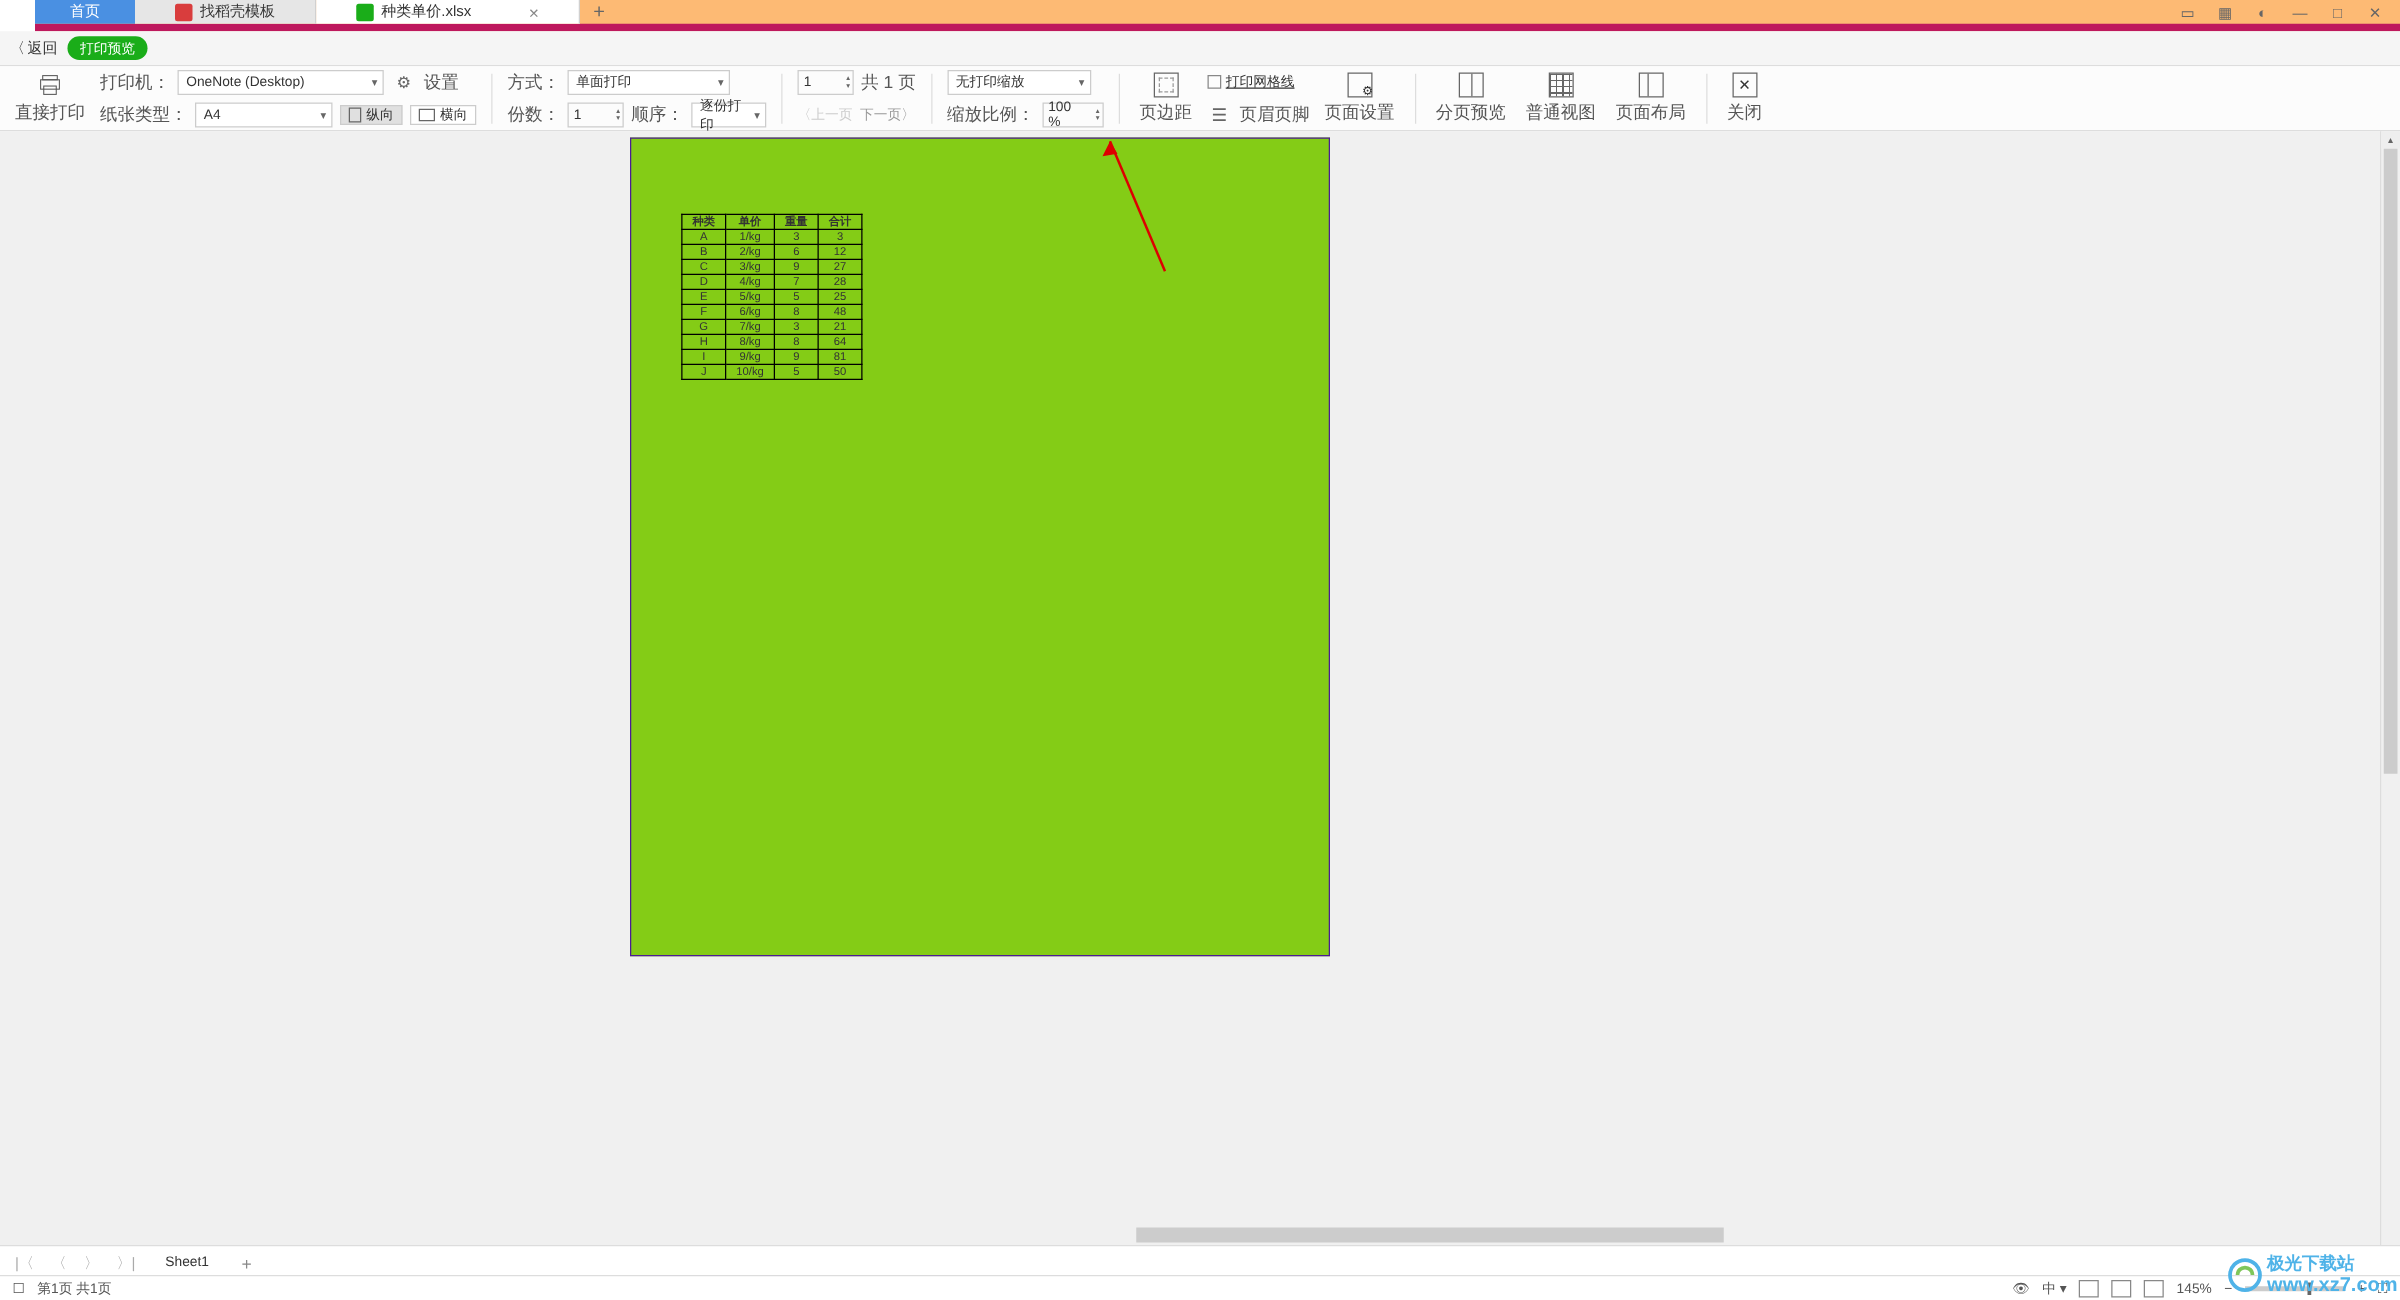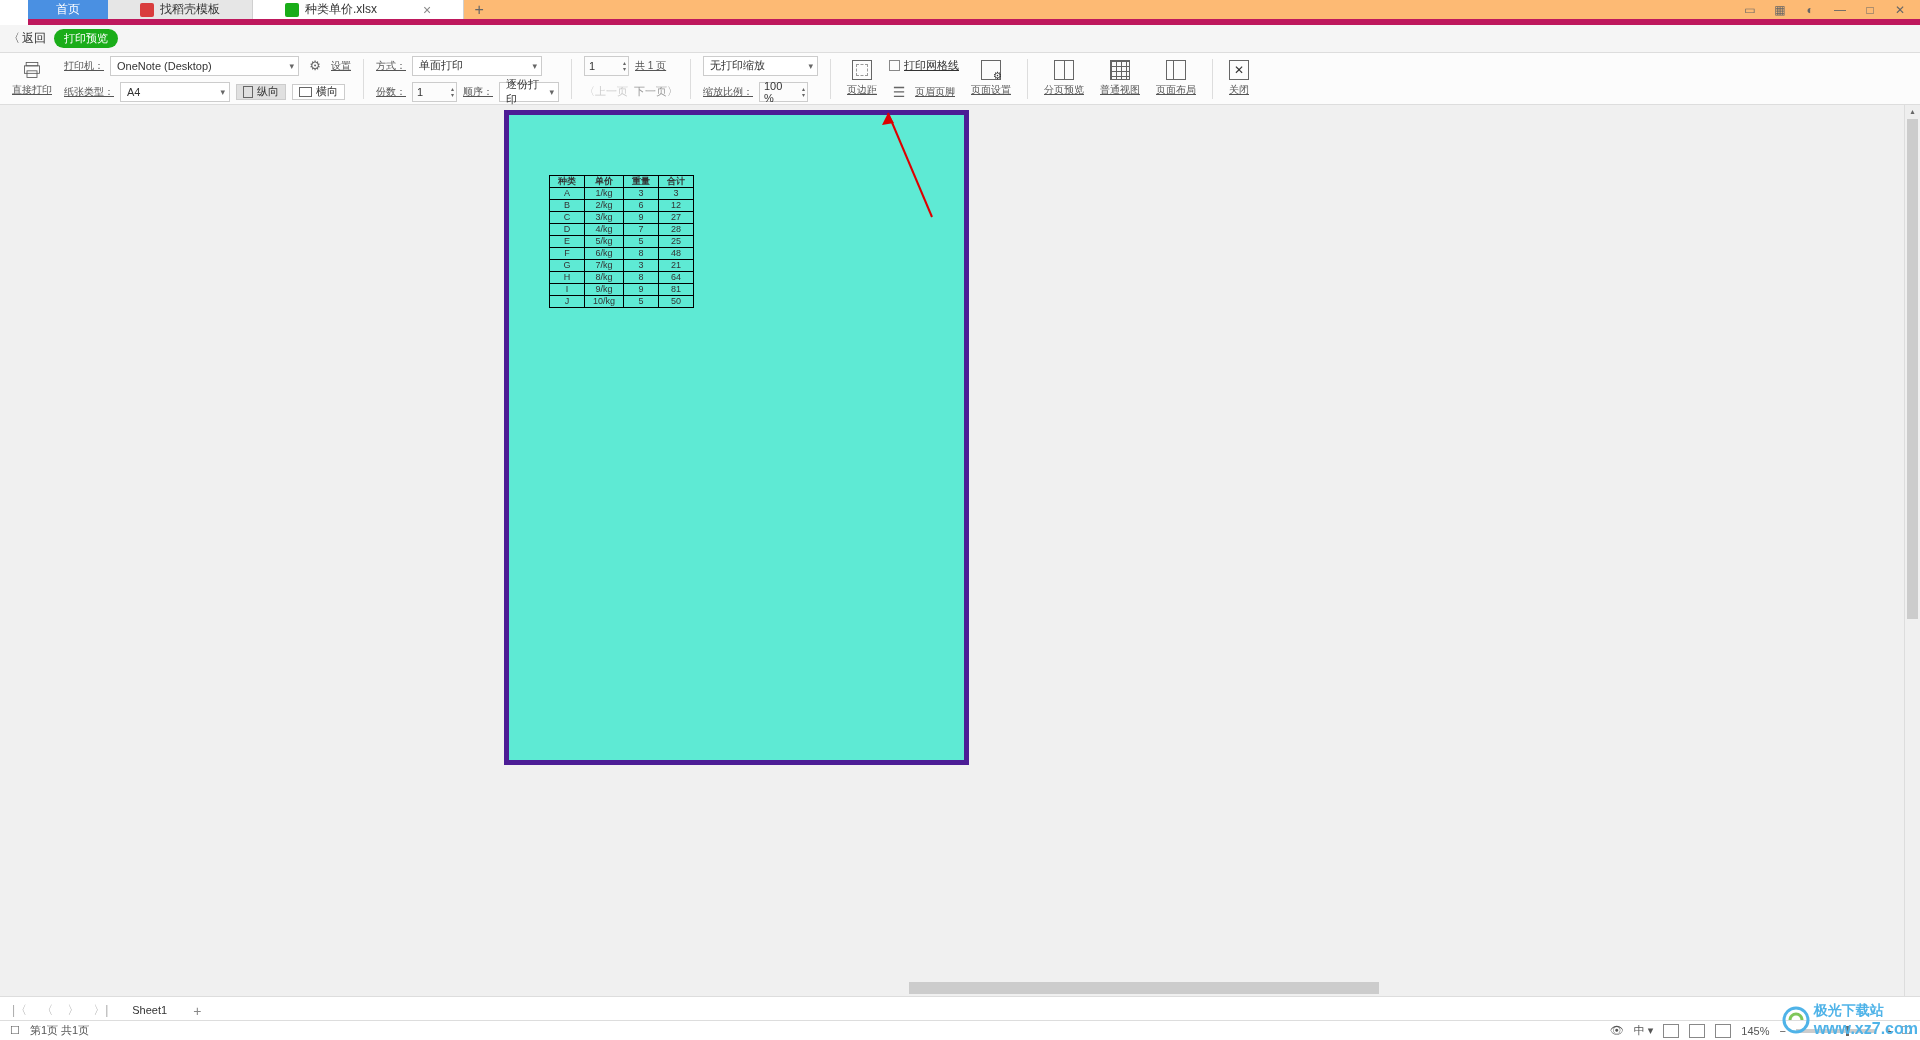--- a/index.html
+++ b/index.html
@@ -21,39 +21,39 @@
 
 .returnbar { height: 28px; background: #f5f5f5; display: flex; align-items: center; padding: 0 8px; gap: 8px; border-bottom: 1px solid #ddd; }
 .returnbar .back { color: #333; cursor: pointer; display: flex; align-items: center; gap: 2px; }
 .badge { background: #1aad19; color: #fff; border-radius: 10px; padding: 2px 10px; font-size: 11px; }
 
 
 .toolbar { height: 52px; background: #fcfcfc; border-bottom: 1px solid #ddd; display: flex; align-items: center; padding: 0 8px; gap: 8px; }
 .tool-sep { width: 1px; height: 40px; background: #ddd; margin: 0 4px; }
 .tool-row { display: flex; flex-direction: column; gap: 4px; }
 .tool-line { display: flex; align-items: center; gap: 6px; height: 22px; }
-.label { color: #555; white-space: nowrap; font-size: 10px; text-decoration: underline; }
+.label { color: #555; white-space: nowrap; font-size: 14px; }
 .select { height: 20px; border: 1px solid #ccc; background: #fff; padding: 0 18px 0 6px; font-size: 11px; min-width: 60px; position: relative; display: inline-flex; align-items: center; }
 .select::after { content: "▾"; position: absolute; right: 4px; color: #666; font-size: 9px; }
 .spinner { width: 45px; height: 20px; border: 1px solid #ccc; display: flex; align-items: center; padding: 0 14px 0 4px; position: relative; font-size: 11px; }
 .spinner::after { content: "▴\A▾"; white-space: pre; position: absolute; right: 2px; font-size: 6px; line-height: 6px; color: #666; }
 .btn-small { height: 16px; border: 1px solid #ccc; padding: 0 6px; display: inline-flex; align-items: center; gap: 4px; font-size: 11px; background: #fff; }
 .btn-small.active { background: #e0e0e0; }
 .btn-small .sq { width: 10px; height: 12px; border: 1px solid #666; }
 .check-line { display: inline-flex; align-items: center; gap: 4px; font-size: 11px; text-decoration: underline; }
 .check-line .cb { width: 11px; height: 11px; border: 1px solid #888; }
 .tool-col { display: flex; flex-direction: column; align-items: center; gap: 3px; cursor: pointer; padding: 0 4px; }
 .tool-col svg, .tool-col-icon { width: 20px; height: 20px; display: block; }
 .tool-col-icon { border: 1px solid #666; position: relative; }
 .nav-link { color: #999; font-size: 11px; cursor: pointer; }
 .nav-link.dis { color: #ccc; }
 
 
 .preview-area { position: absolute; top: 105px; left: 0; right: 16px; bottom: 44px; background: #f0f0f0; overflow: hidden; }
-.page { position: absolute; left: 504px; top: 5px; width: 465px; height: 655px; background: #5eead4; border: 5px solid #4c1d95; }
+.page { position: absolute; left: 504px; top: 5px; width: 560px; height: 655px; background: #84cc16; border: 1px solid #4c1d95; }
 .ptable { position: absolute; left: 40px; top: 60px; border-collapse: collapse; font-size: 9px; }
 .ptable th, .ptable td { border: 1px solid #000; padding: 0 8px; text-align: center; height: 11px; line-height: 11px; }
 .ptable th { font-weight: bold; }
 .arrow { position: absolute; pointer-events: none; }
 
 
 .vscroll { position: absolute; top: 105px; right: 0; width: 16px; bottom: 44px; background: #f0f0f0; border-left: 1px solid #ddd; }
 .vscroll .vbtn { height: 14px; background: #eee; text-align: center; font-size: 8px; color: #666; line-height: 14px; }
 .vscroll .vthumb { position: absolute; left: 2px; right: 2px; top: 14px; height: 500px; background: #ccc; }
 .hscroll { position: absolute; left: 895px; right: 16px; bottom: 28px; height: 16px; background: #f0f0f0; }
@@ -113,21 +113,21 @@
     <svg viewBox="0 0 24 24">
         <rect x="5" y="3" width="14" height="4" fill="none" stroke="#555"></rect>
         <rect x="3" y="7" width="18" height="9" fill="none" stroke="#555"></rect>
         <rect x="6" y="13" width="12" height="8" fill="none" stroke="#555"></rect>
       </svg>
     <span class="label">直接打印</span>
   </div>
   <div class="tool-row">
     <div class="tool-line">
       <span class="label">打印机：</span>
-      <span class="select" style="width:189px">OneNote (Desktop)</span>
+      <span class="select" style="width:165px">OneNote (Desktop)</span>
       <span class="tbr-icon" style="font-size:13px">⚙</span>
       <span class="label">设置</span>
     </div>
     <div class="tool-line">
       <span class="label">纸张类型：</span>
       <span class="select" style="width:110px">A4</span>
       <span class="btn-small active">
           <span class="sq"></span>
           <span>纵向</span>
         </span>

